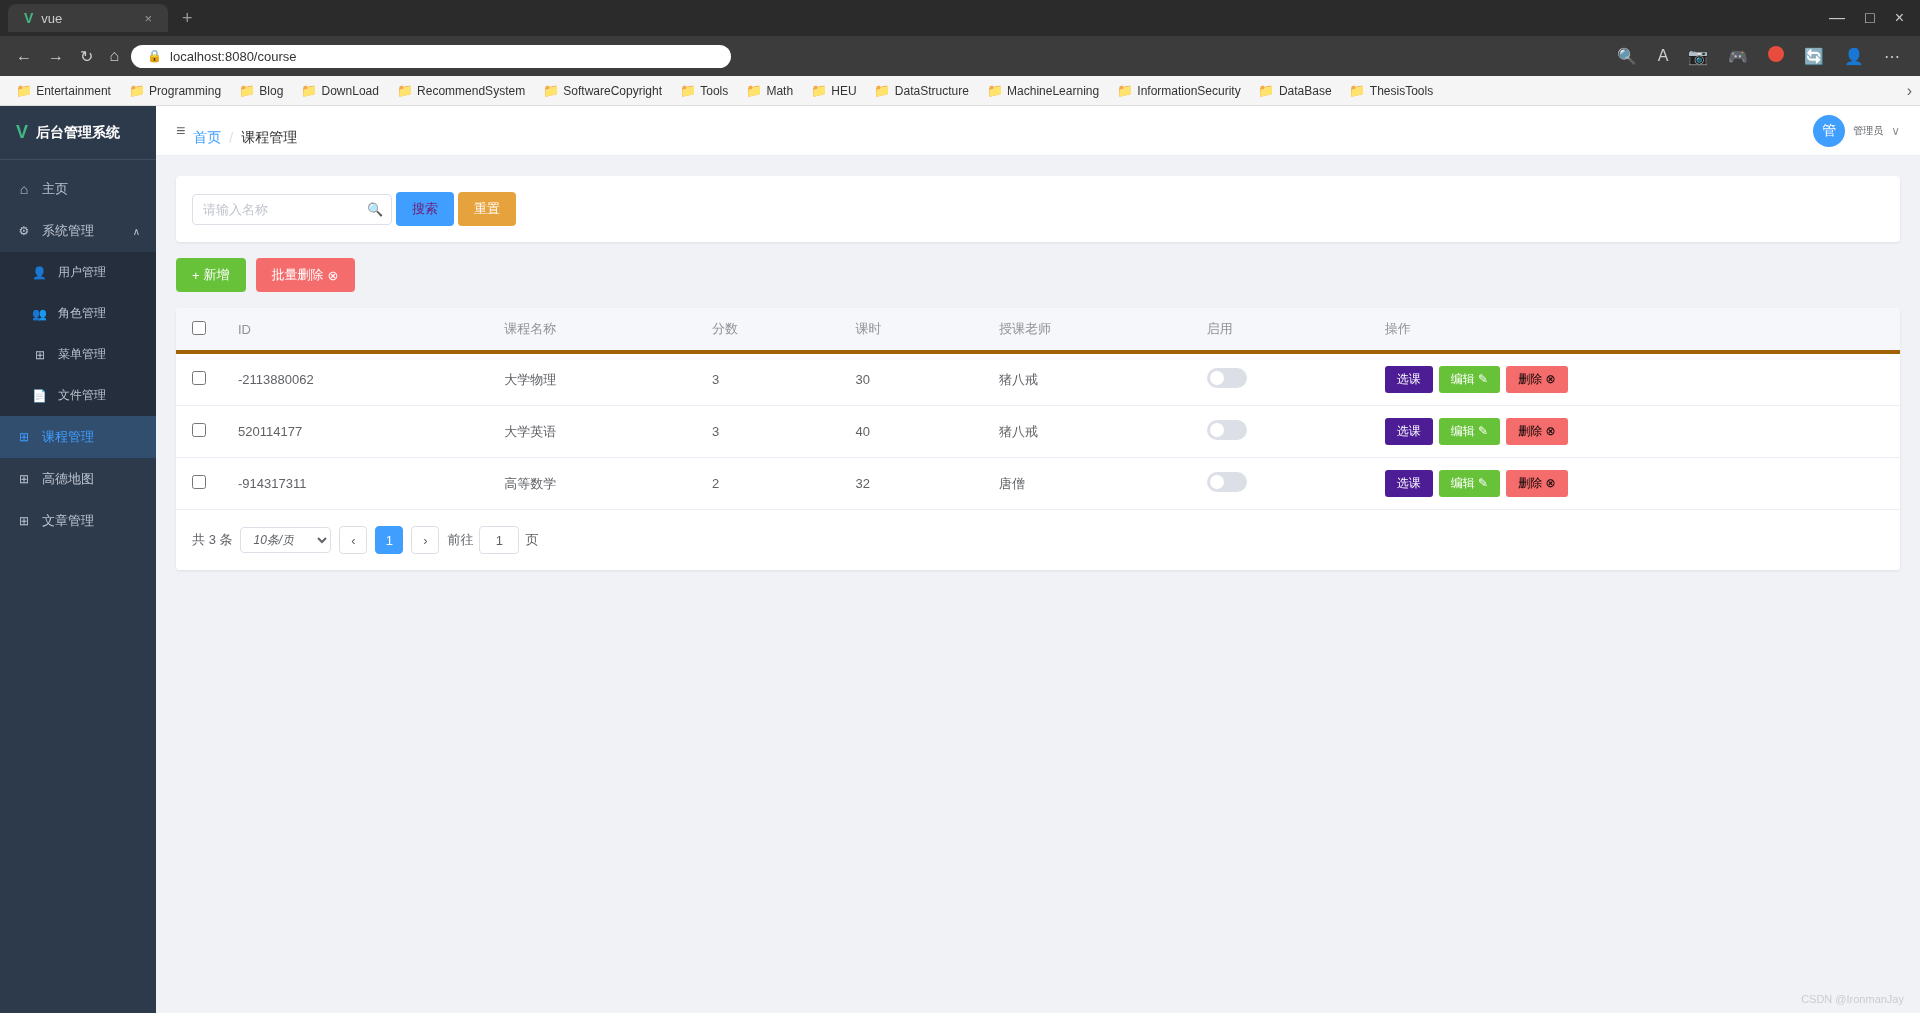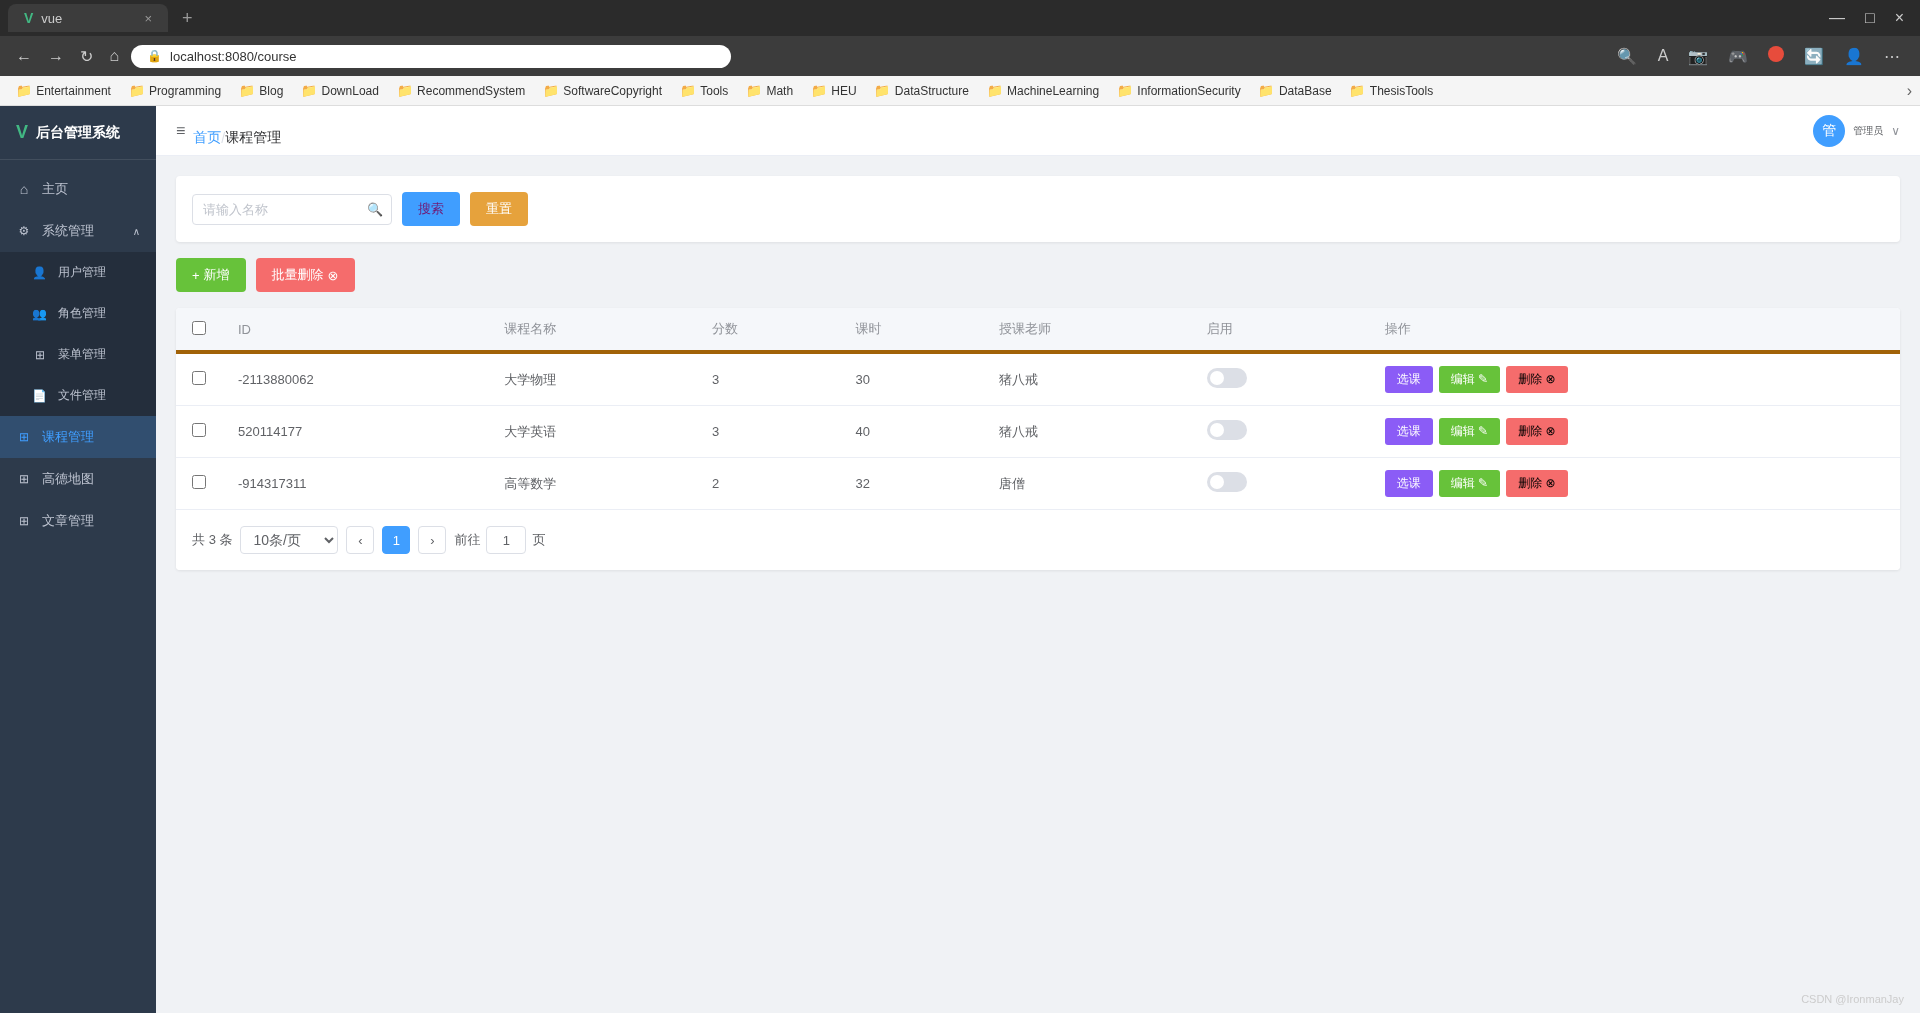--- a/index.html
+++ b/index.html
@@ -41,33 +41,33 @@
     .sidebar-item .item-icon { font-size: 14px; width: 16px; text-align: center; }
     .sidebar-item .item-arrow { margin-left: auto; font-size: 10px; }
     .sidebar-sub { background: rgba(0,0,0,0.2); }
     .sidebar-sub .sidebar-item { padding-left: 32px; font-size: 12px; }
 
     
     .main-content { flex: 1; display: flex; flex-direction: column; overflow: hidden; }
 
     
     .main-header { background: #fff; height: 50px; display: flex; align-items: center; padding: 0 20px; border-bottom: 1px solid #ebeef5; box-shadow: 0 1px 4px rgba(0,21,41,.08); }
-    .breadcrumb { display: flex; align-items: center; gap: 0; color: #606266; font-size: 14px; margin-top: 14px; }
+    .breadcrumb { display: flex; align-items: center; gap: 8px; color: #606266; font-size: 14px; margin-top: 14px; }
     .breadcrumb-sep { color: #dcdfe6; }
     .breadcrumb-current { color: #303133; }
     .header-right { margin-left: auto; display: flex; align-items: center; gap: 8px; }
     .avatar { width: 32px; height: 32px; border-radius: 50%; background: #409eff; display: flex; align-items: center; justify-content: center; color: white; font-size: 14px; }
     .admin-name { color: #606266; font-size: 10px; }
     .dropdown-arrow { color: #909399; font-size: 12px; }
 
     
     .page-body { flex: 1; padding: 20px; overflow-y: auto; background: #f0f2f5; }
 
     
-    .search-bar { background: #fff; padding: 16px; border-radius: 4px; display: flex; align-items: center; gap: 10px; margin-bottom: 16px; box-shadow: 0 1px 3px rgba(0,0,0,0.08); }
+    .search-bar { background: #fff; padding: 16px; border-radius: 4px; display: flex; align-items: center; gap: 4px; margin-bottom: 16px; box-shadow: 0 1px 3px rgba(0,0,0,0.08); }
     .search-input-wrap { position: relative; display: inline-flex; align-items: center; }
     .search-input-wrap input { border: 1px solid #dcdfe6; border-radius: 4px; padding: 7px 28px 7px 10px; font-size: 13px; color: #606266; width: 200px; outline: none; }
     .search-input-wrap input::placeholder { color: #c0c4cc; }
     .search-input-icon { position: absolute; right: 8px; color: #c0c4cc; font-size: 13px; }
     .btn { border: none; border-radius: 4px; padding: 8px 16px; font-size: 13px; cursor: pointer; display: inline-flex; align-items: center; gap: 4px; }
     .btn-primary { background: #409eff; color: #701a75; }
     .btn-warning { background: #e6a23c; color: white; }
 
     
     .actions-row { display: flex; align-items: center; gap: 10px; margin-bottom: 16px; }
@@ -84,27 +84,27 @@
     .checkbox { width: 14px; height: 14px; cursor: pointer; }
 
     
     .toggle { position: relative; display: inline-block; width: 40px; height: 20px; }
     .toggle-track { width: 40px; height: 20px; background: #dcdfe6; border-radius: 10px; position: relative; cursor: pointer; }
     .toggle-thumb { position: absolute; top: 3px; left: 3px; width: 14px; height: 14px; background: white; border-radius: 50%; transition: left 0.2s; }
 
     
     .action-btns { display: flex; gap: 6px; align-items: center; }
     .btn-sm { padding: 5px 12px; font-size: 12px; border-radius: 3px; }
-    .btn-select { background: #8b5cf6; color: white; }
+    .btn-select { background: #4c1d95; color: white; }
     .btn-edit { background: #67c23a; color: white; }
     .btn-del { background: #f56c6c; color: #000000; }
 
     
     .pagination { display: flex; align-items: center; gap: 8px; padding: 16px; background: #fff; border-top: 1px solid #ebeef5; font-size: 13px; color: #606266; }
-    .page-size-select { border: 1px solid #dcdfe6; border-radius: 4px; padding: 4px 20px 4px 8px; font-size: 14px; color: #606266; background: white; cursor: pointer; }
+    .page-size-select { border: 1px solid #dcdfe6; border-radius: 4px; padding: 4px 20px 4px 8px; font-size: 12px; color: #606266; background: white; cursor: pointer; font-style: italic; }
     .page-btn { border: 1px solid #dcdfe6; background: white; border-radius: 4px; width: 28px; height: 28px; display: flex; align-items: center; justify-content: center; cursor: pointer; color: #606266; font-size: 13px; }
     .page-current { background: #409eff; color: white; border: 1px solid #409eff; border-radius: 4px; width: 28px; height: 28px; display: flex; align-items: center; justify-content: center; font-size: 13px; }
     .page-jump { display: flex; align-items: center; gap: 6px; }
     .page-jump input { border: 1px solid #dcdfe6; border-radius: 4px; width: 40px; height: 28px; text-align: center; font-size: 13px; color: #606266; outline: none; }
 
     
     .watermark { position: fixed; bottom: 8px; right: 16px; color: #ccc; font-size: 11px; }
 
     
     .folder-entertainment { color: #e8a838; }

